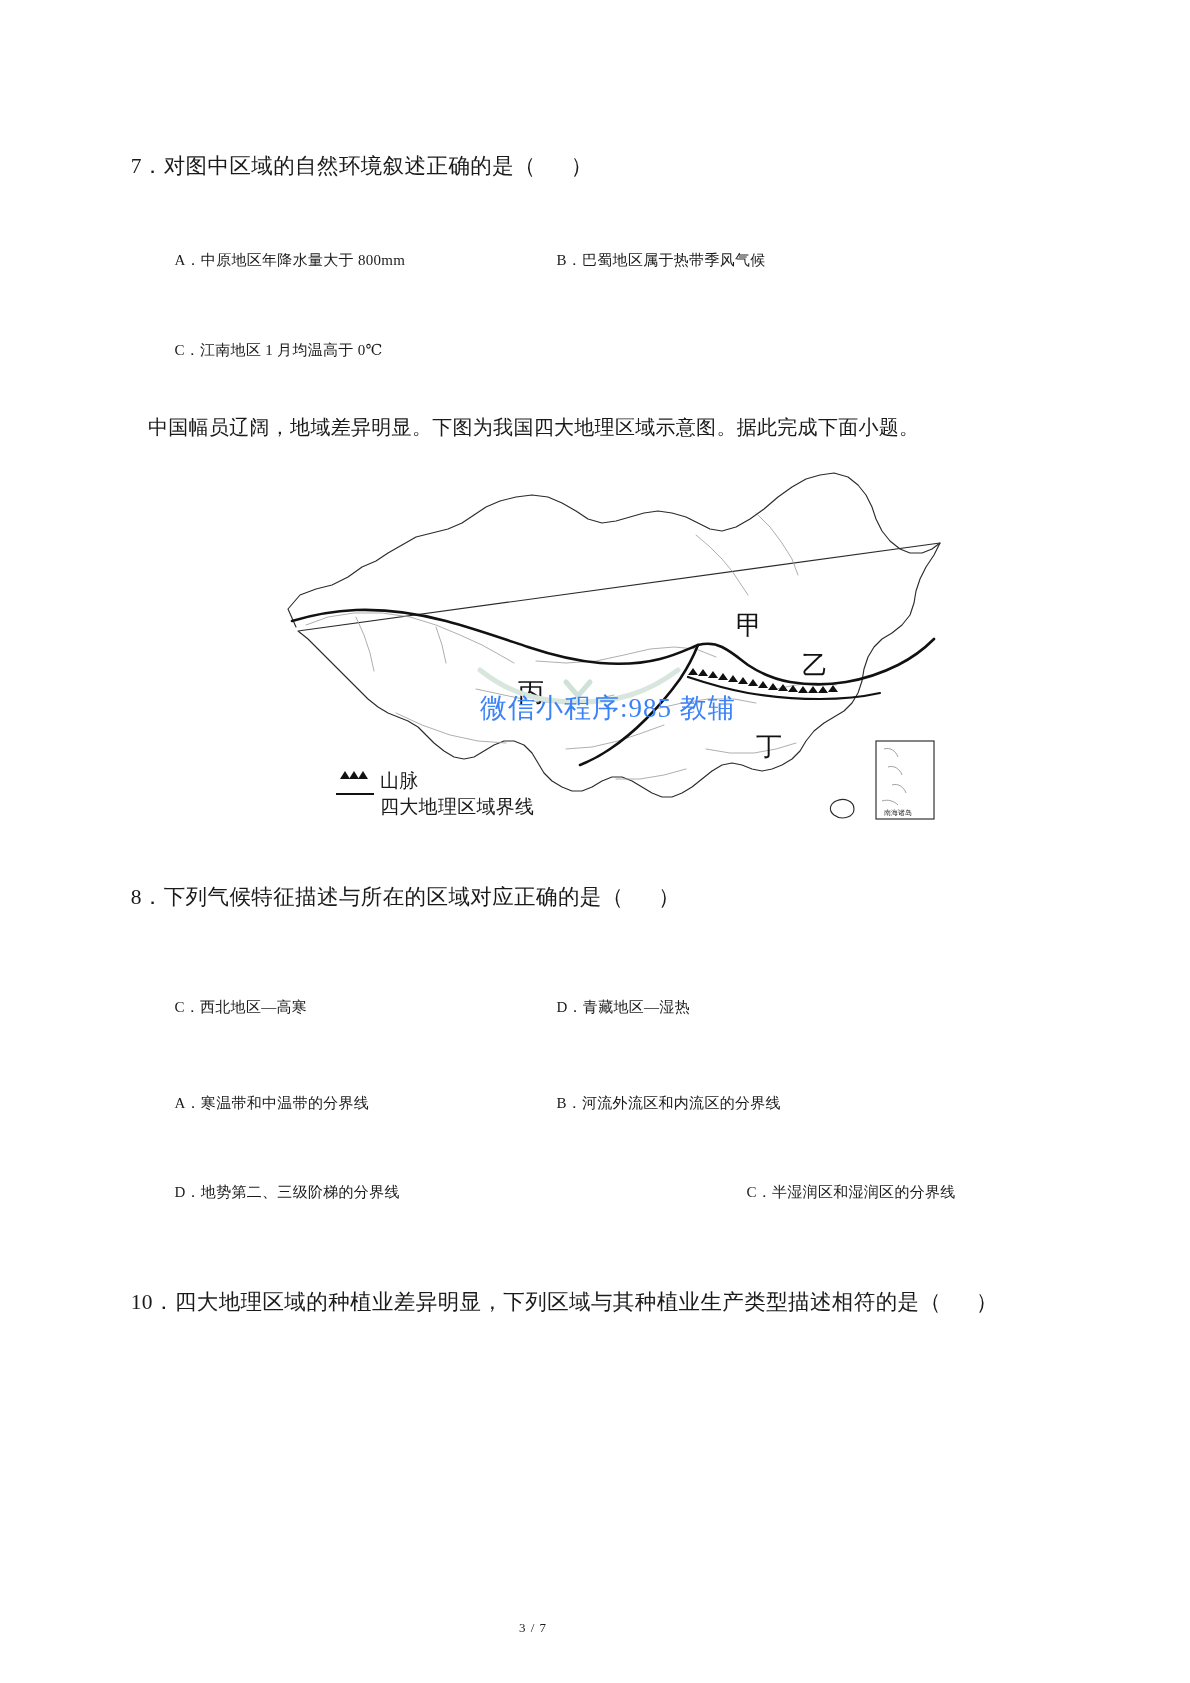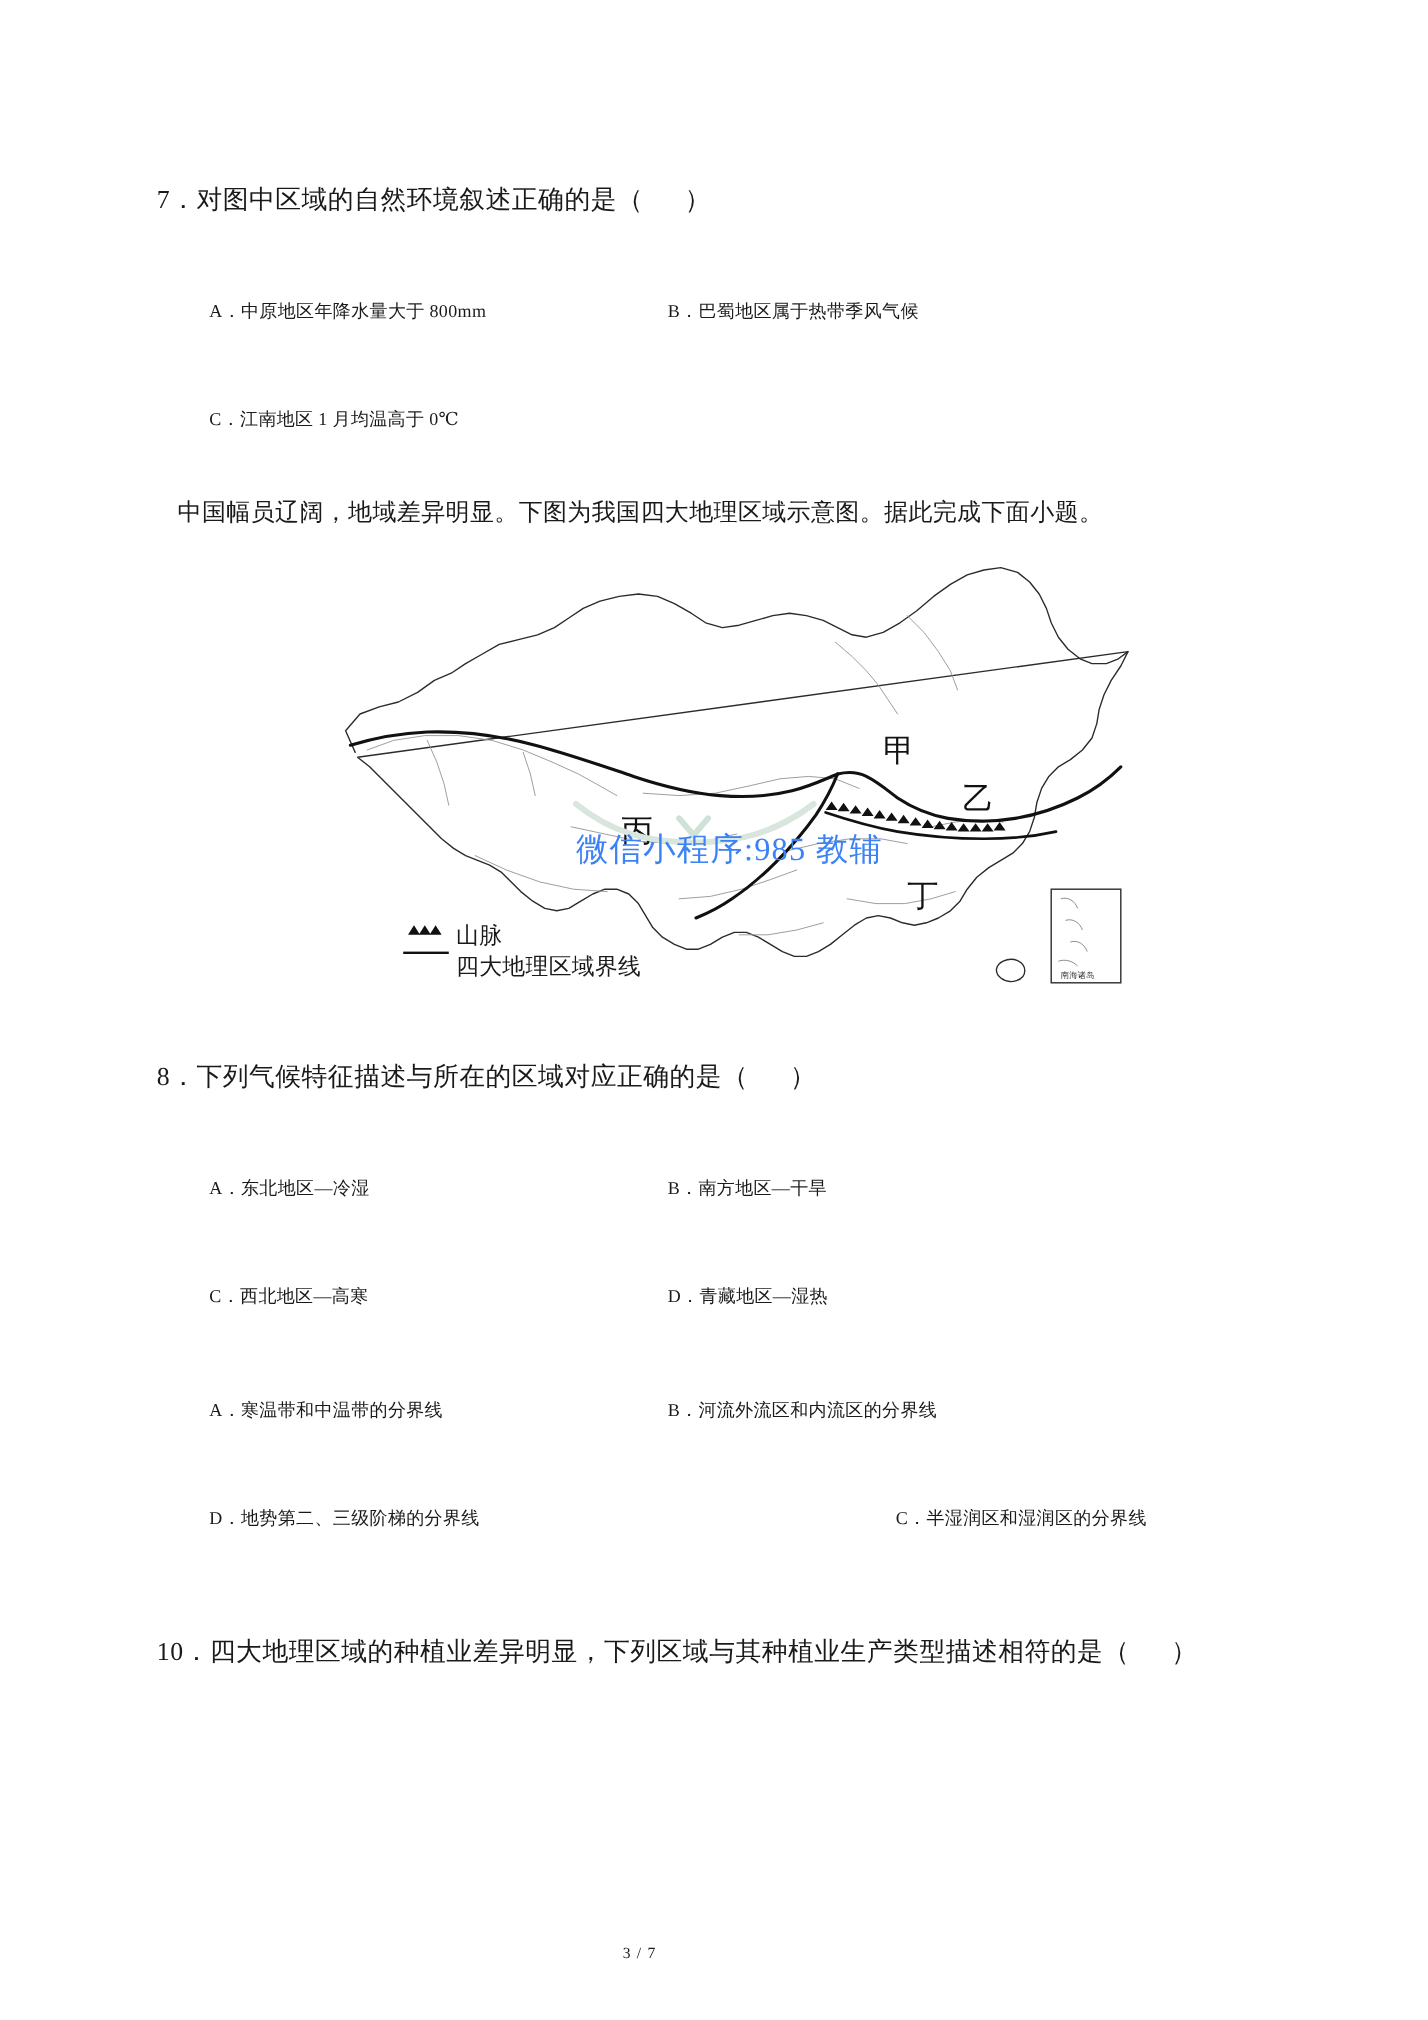--- a/index.html
+++ b/index.html
@@ -235,28 +235,20 @@
           <span>四大地理区域界线</span>
         </div>
       </div>
     </div>
 
     <div class="blk-gap"></div>
 
     <div class="q-stem">
       <span class="num">8．</span><span>下列气候特征描述与所在的区域对应正确的是（      ）</span>
     </div>
-    <div class="opts">
-      <div class="opt col1">
-        <span class="lbl">A．</span><span>东北地区—冷湿</span>
-      </div>
-      <div class="opt col2">
-        <span class="lbl">B．</span><span>南方地区—干旱</span>
-      </div>
-    </div>
     <div class="row-gap"></div>
     <div class="opts">
       <div class="opt col1">
         <span class="lbl">C．</span><span>西北地区—高寒</span>
       </div>
       <div class="opt col2">
         <span class="lbl">D．</span><span>青藏地区—湿热</span>
       </div>
     </div>
 

